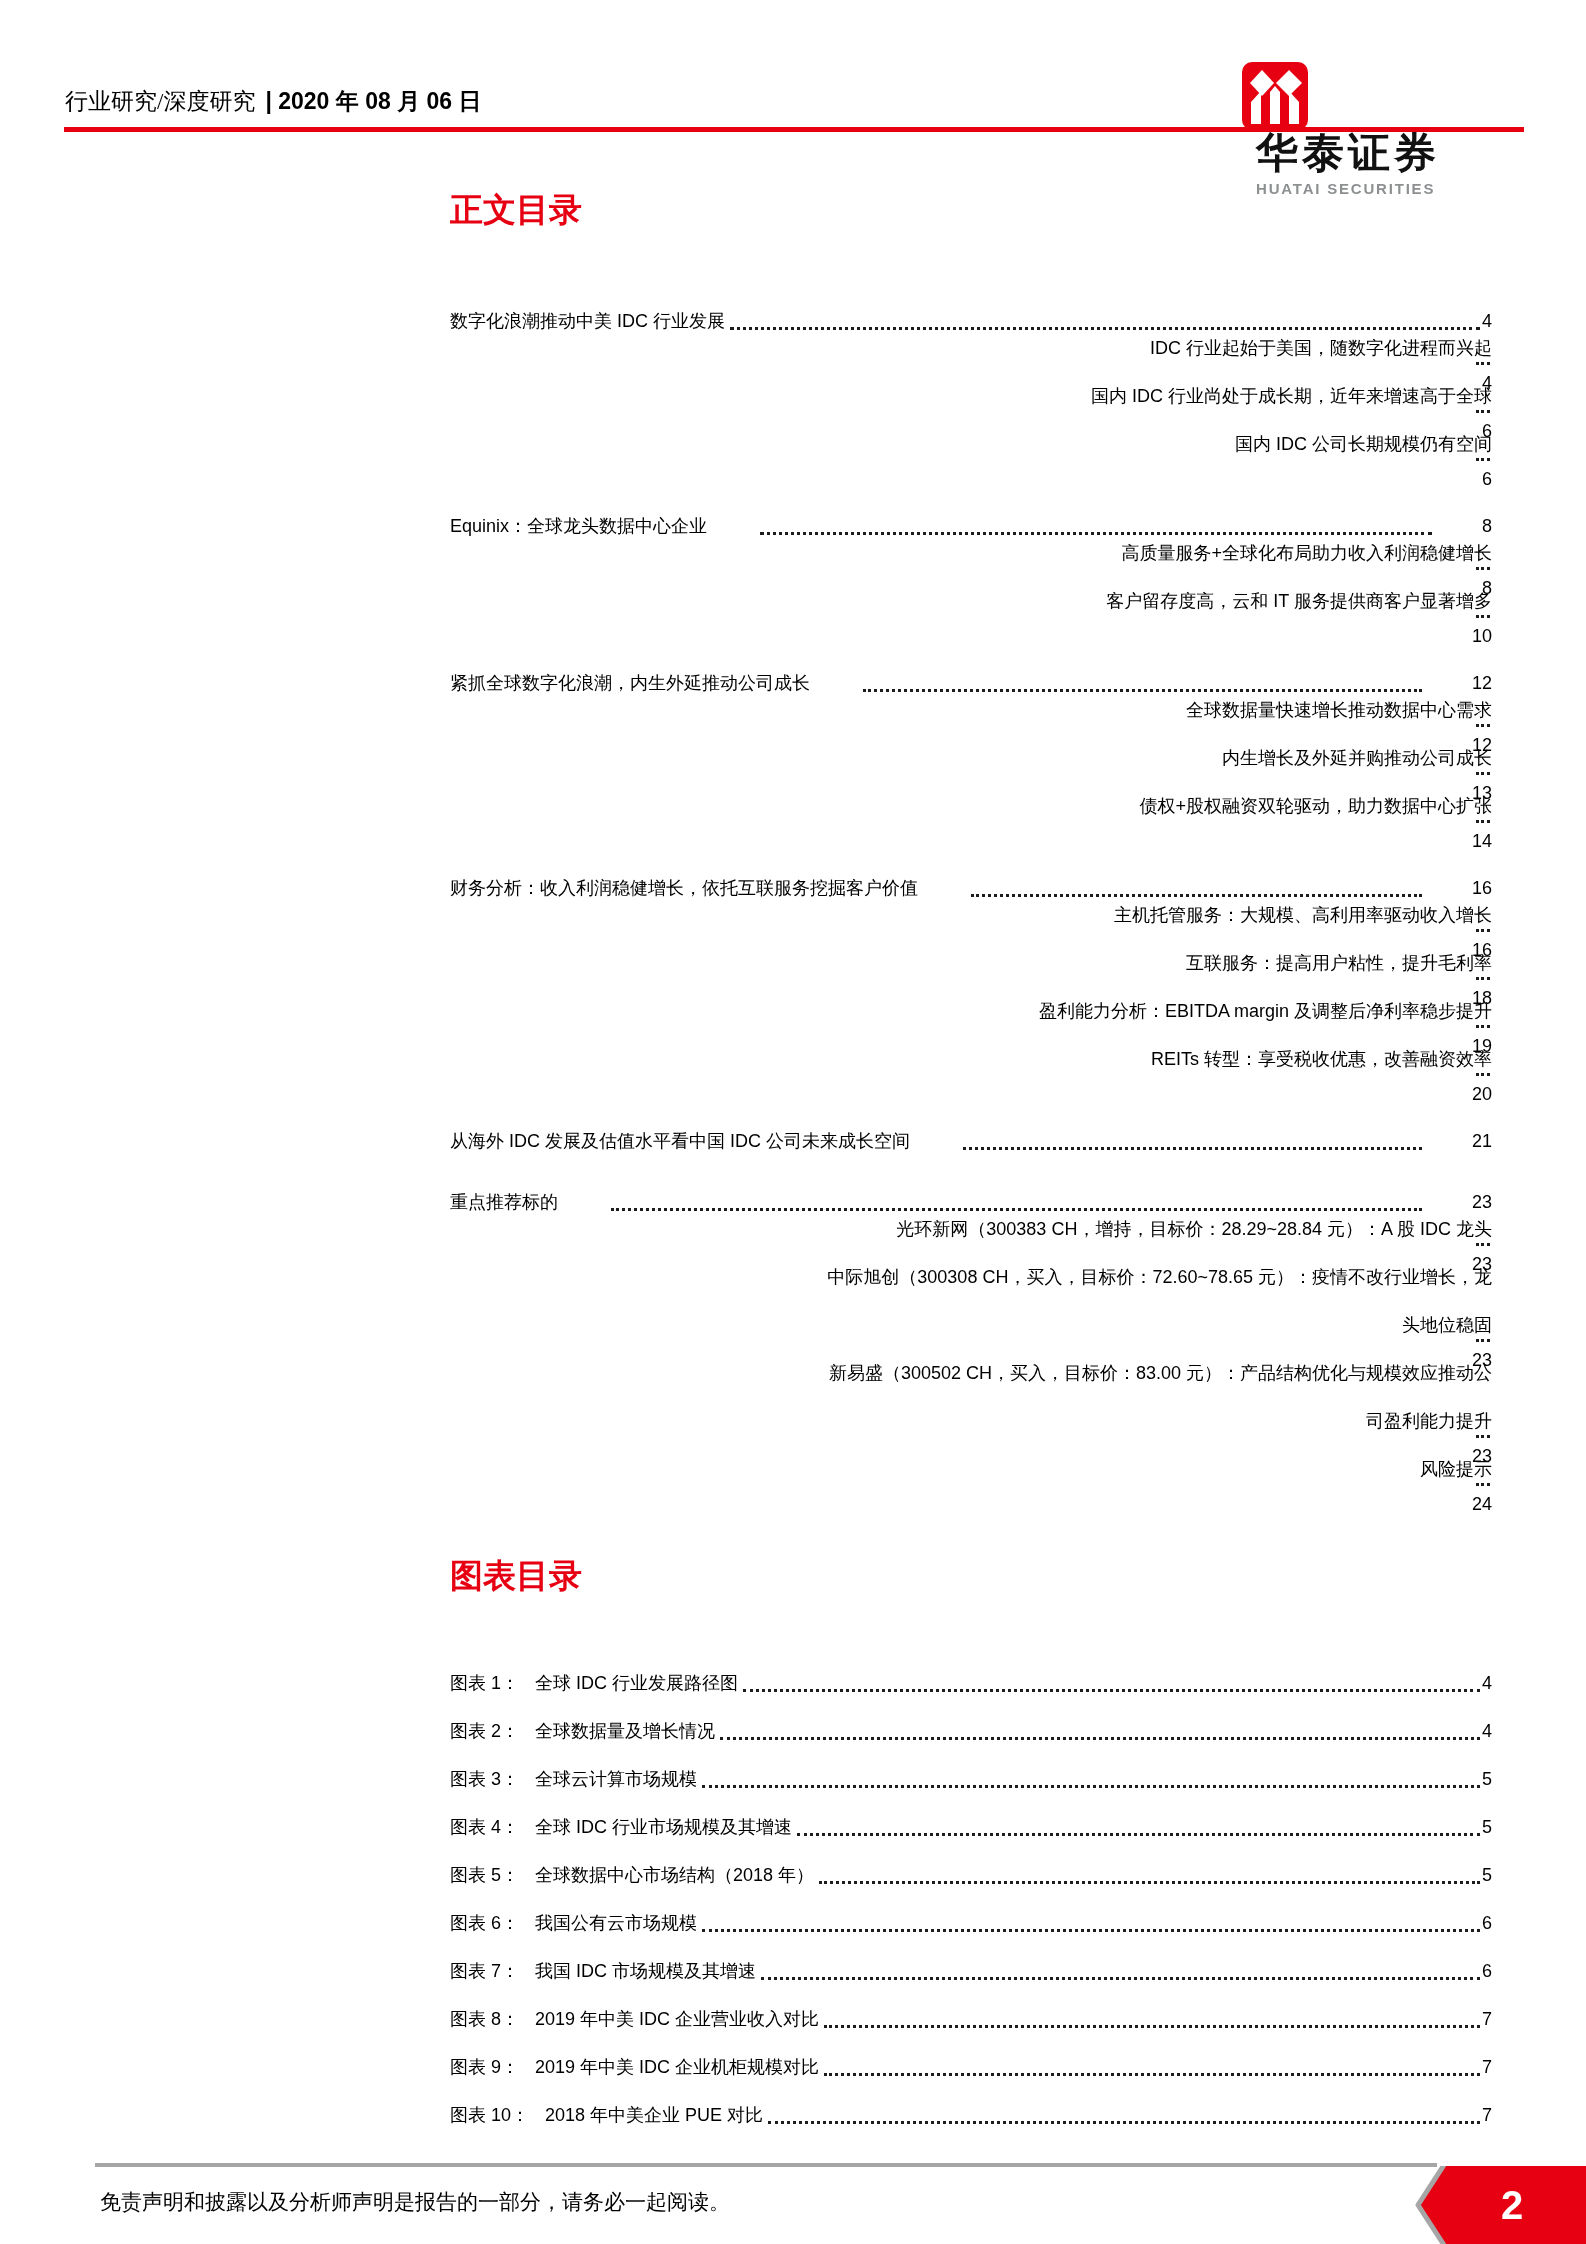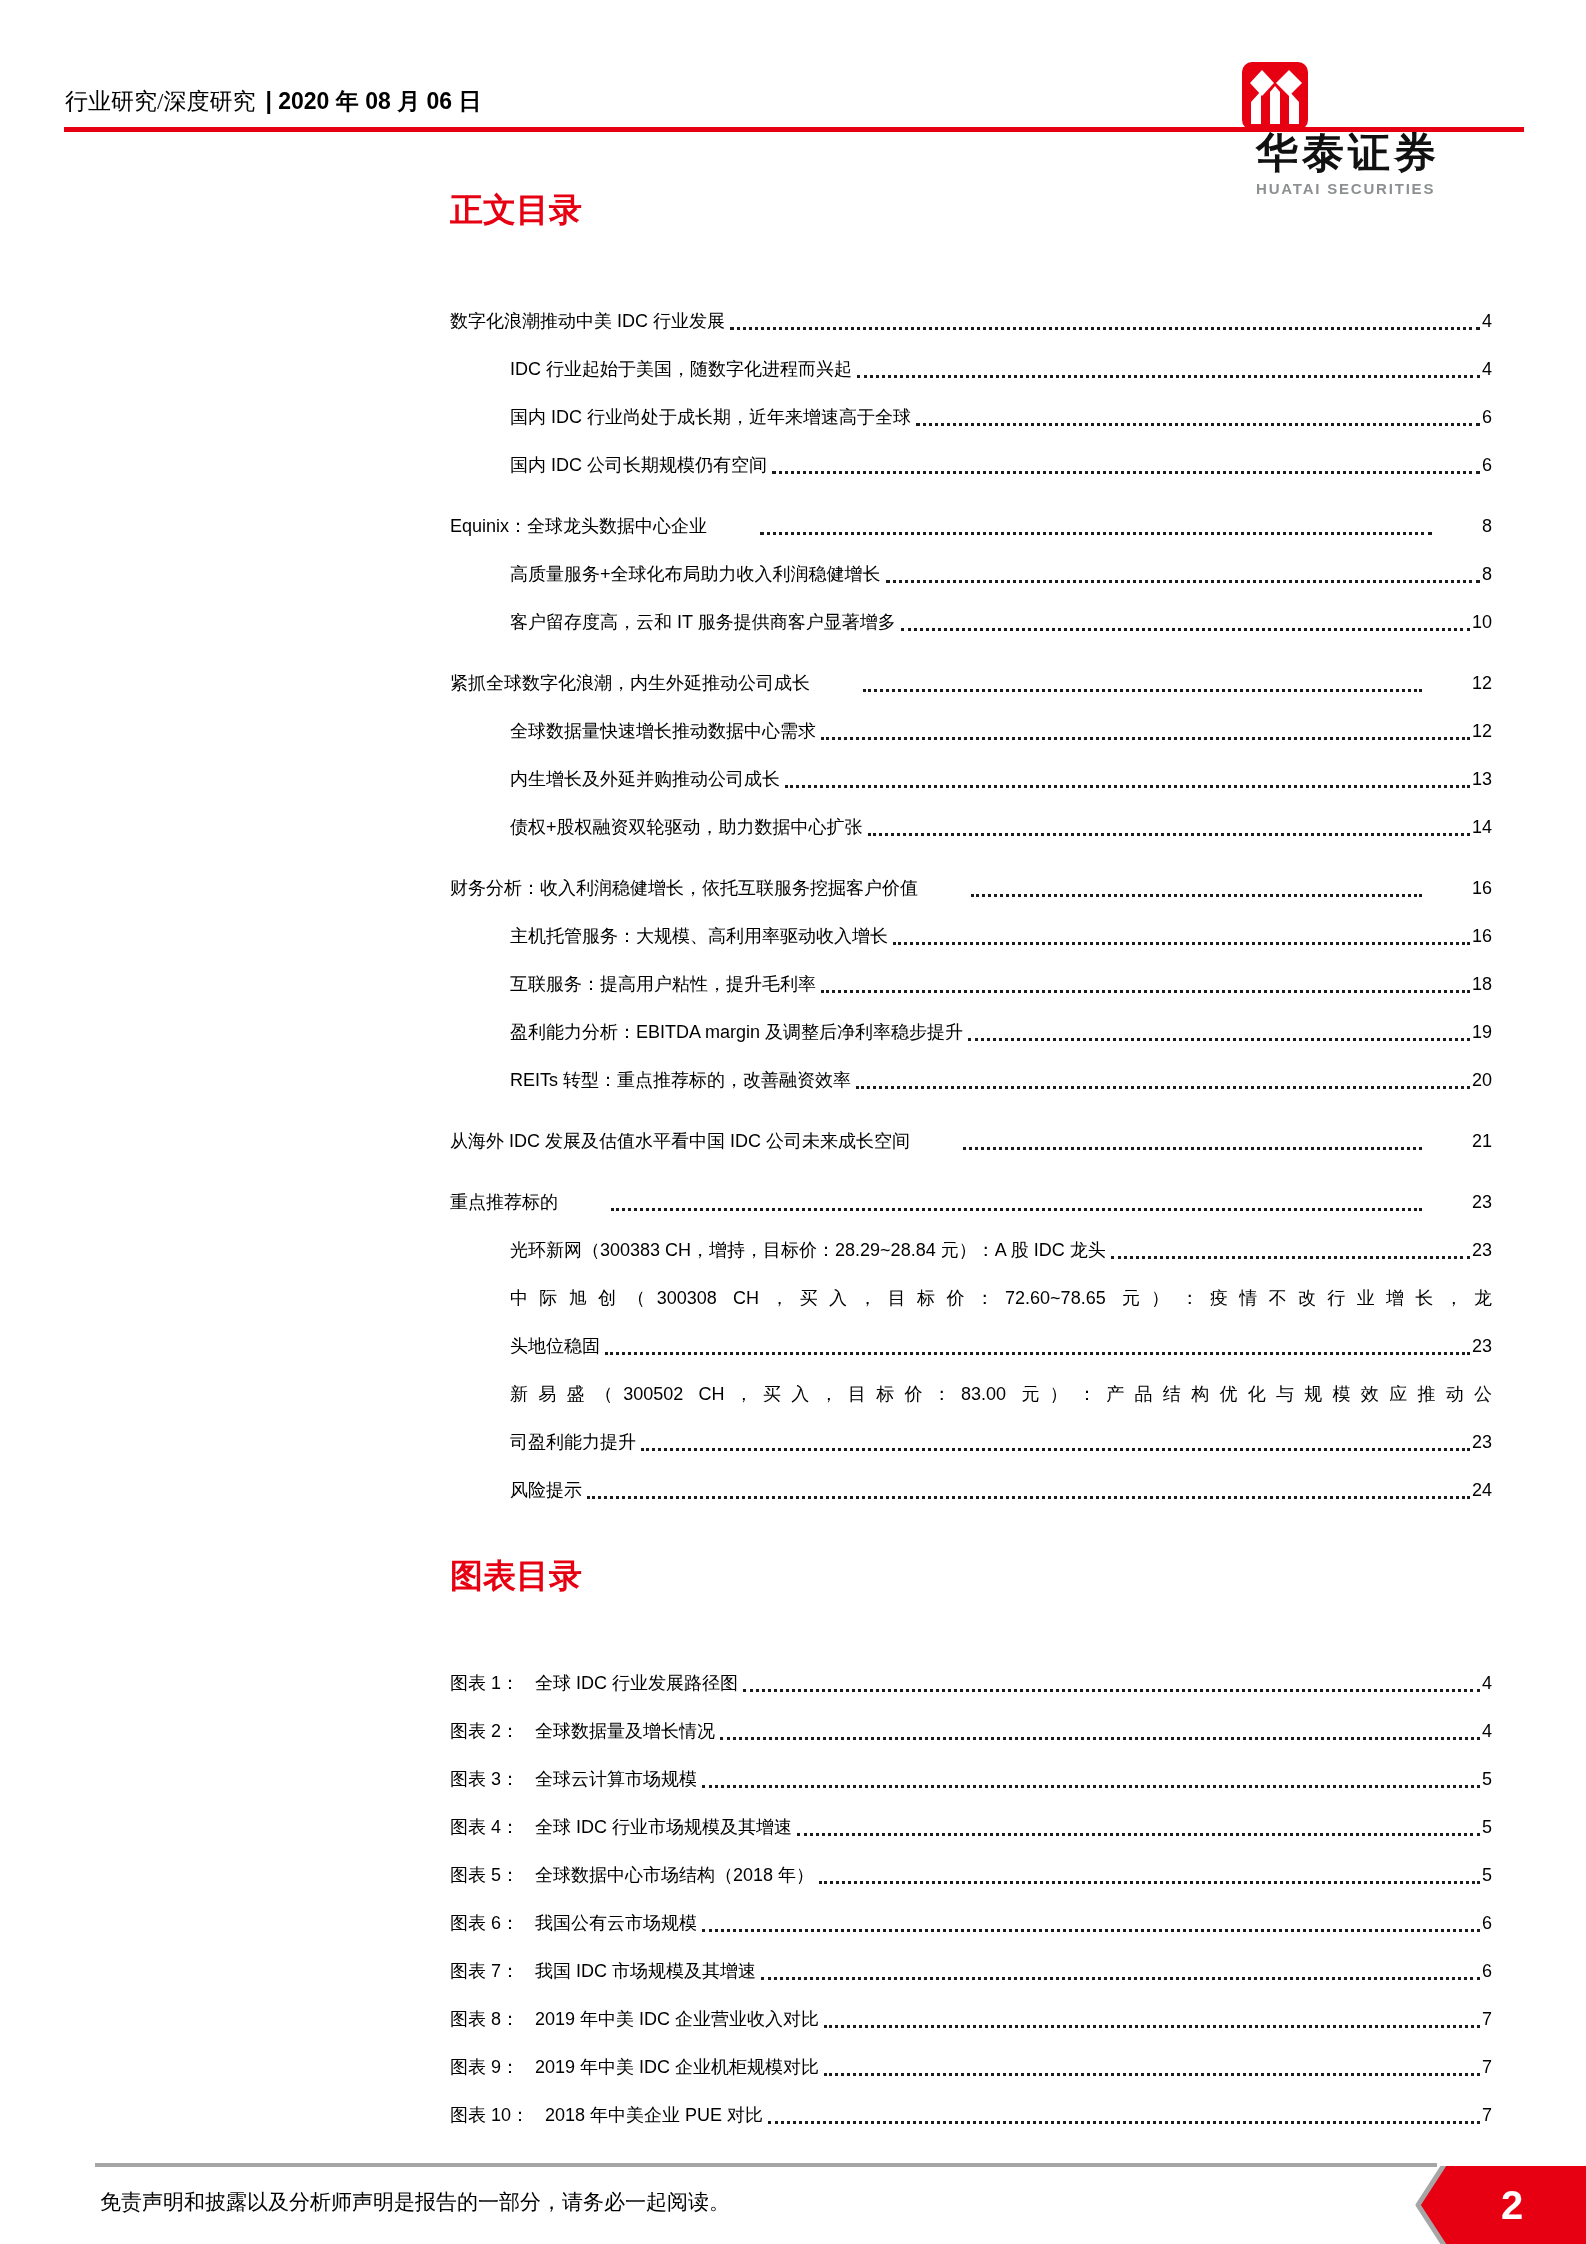--- a/index.html
+++ b/index.html
@@ -15,21 +15,21 @@
   .logo { position:absolute; left:1242px; top:62px; display:flex; align-items:flex-start;flex-direction:column; }
   .logo-icon { width:66px; height:68px; }
   .logo-txt { margin-left:14px; }
   .logo-cn { font-size:42px; font-weight:bold; letter-spacing:4px; line-height:46px; color:#111; }
   .logo-en { font-size:15px; font-weight:bold; letter-spacing:1.8px; color:#8d9091; margin-top:4px; }
   
   .content { position:absolute; left:450px; top:188px; width:1042px; }
   .sec-title { color:#E60012; font-size:33px; font-weight:bold; margin:0 0 54px 0; }
   .sec-title.figs { margin-top:50px; margin-bottom:50px; }
   .toc-row { display:flex; align-items:flex-end; height:48px; font-size:18px; line-height:27px; }
-  .toc-row.level2 { padding-left:60px; }
+  .toc-row.level2 { padding-left:60px;flex-direction:column; }
   .toc-row.gap { margin-top:13px;gap:48px; }
   .toc-text { white-space:nowrap; }
   .toc-row.wrapfull .toc-text { flex:1; white-space:nowrap; text-align:justify; text-align-last:justify; }
   .leader { flex:1; border-bottom:3px dotted #1c1c1c; margin:0 2px 5px 5px; min-width:14px; }
   .toc-page { white-space:nowrap; }
   .fig-label { margin-right:16px; white-space:nowrap; }
   
   .ftr-rule { position:absolute; left:95px; top:2163px; width:1342px; height:4px; background:#a6a6a6; }
   .ftr-text { position:absolute; left:100px; top:2188px; font-size:21px; 
               font-family:"Liberation Serif", serif; }
@@ -134,21 +134,21 @@
           <span class="toc-text">互联服务：提高用户粘性，提升毛利率</span>
           <span class="leader"></span>
           <span class="toc-page">18</span>
         </div>
         <div class="toc-row level2">
           <span class="toc-text">盈利能力分析：EBITDA margin 及调整后净利率稳步提升</span>
           <span class="leader"></span>
           <span class="toc-page">19</span>
         </div>
         <div class="toc-row level2">
-          <span class="toc-text">REITs 转型：重点推荐标的，改善融资效率</span>
+          <span class="toc-text">REITs 转型：享受税收优惠，改善融资效率</span>
           <span class="leader"></span>
           <span class="toc-page">20</span>
         </div>
         <div class="toc-row level1 gap">
           <span class="toc-text">从海外 IDC 发展及估值水平看中国 IDC 公司未来成长空间</span>
           <span class="leader"></span>
           <span class="toc-page">21</span>
         </div>
         <div class="toc-row level1 gap">
           <span class="toc-text">重点推荐标的</span>

